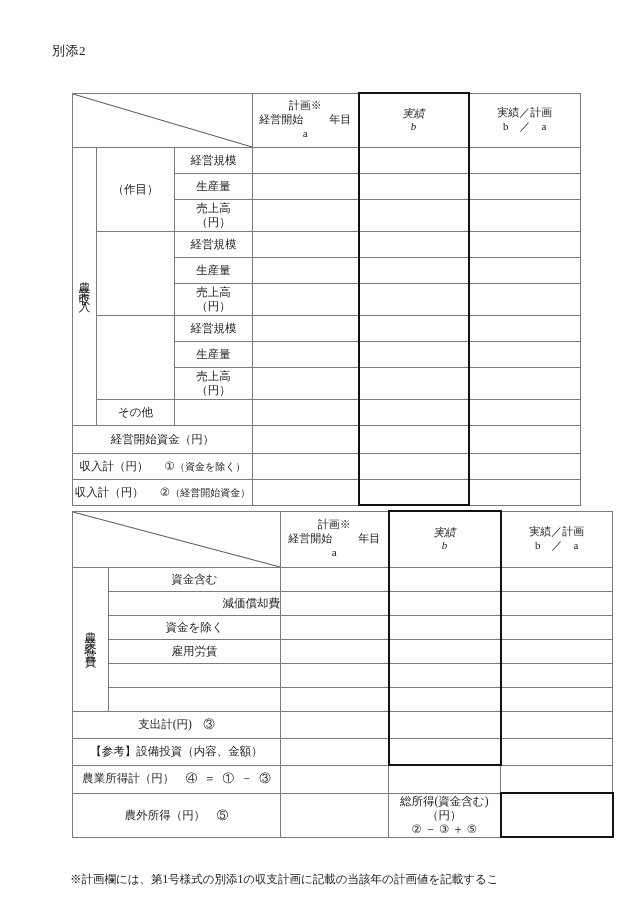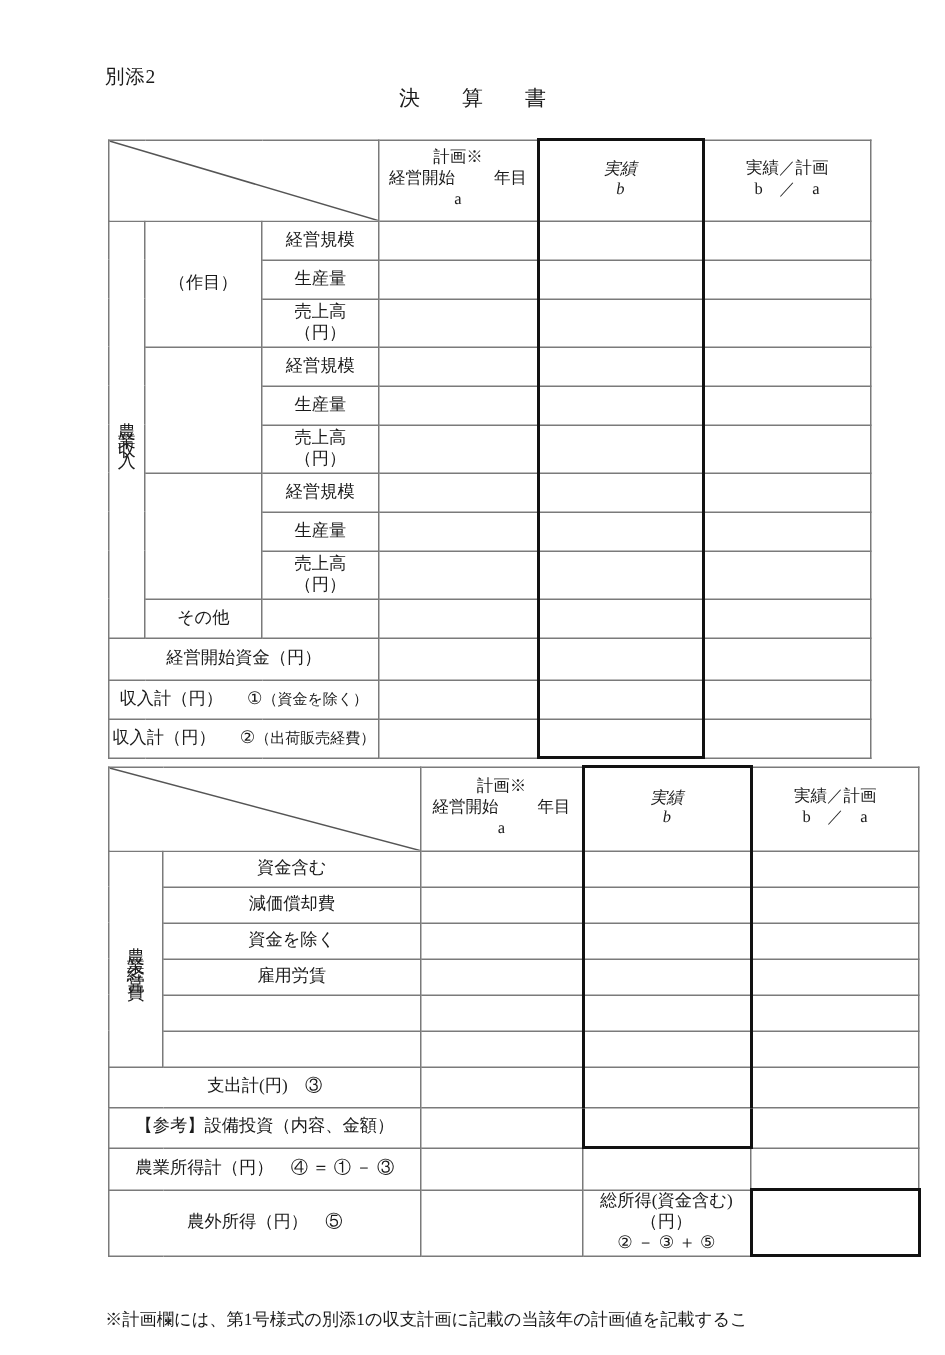--- a/index.html
+++ b/index.html
@@ -13,21 +13,21 @@
     color: #1a1a1a;
     position: relative;
     overflow: hidden;
   }
 
   .page { position: absolute; left: 0; top: 0; width: 630px; height: 903px; }
 
   
   .attachment-label {
     position: absolute;
-    left: 70px; top: 42px;
+    left: 52px; top: 42px;
     font-size: 13px;
     letter-spacing: 0.5px;
   }
 
   
   .doc-title {
     position: absolute;
     left: 0; top: 57px;
     width: 630px;
     text-align: center;
@@ -95,21 +95,20 @@
     font-size: 11.5px;
   }
 </style>
 </head>
 <body>
 
 <div class="page">
 
   <div class="attachment-label">別添2</div>
 
-  <div class="doc-title">決　算　書</div>
 
 
   <table class="form tb-outer" style="left:72px; top:92px; width:508px;">
     <colgroup>
       <col style="width:24px">
       <col style="width:78px">
       <col style="width:78px">
       <col style="width:106px">
       <col style="width:110px">
       <col style="width:112px">
@@ -228,21 +227,21 @@
         <td colspan="3" style="height:26px;">
           <span>収入計（円）</span><span class="sp-m"></span><span>①</span><span class="small">（資金を除く）</span>
         </td>
         <td></td>
         <td class="thick-l thick-r"></td>
         <td></td>
       </tr>
 
       <tr>
         <td colspan="3" style="height:26px;">
-          <span>収入計（円）</span><span class="sp-m"></span><span>②</span><span class="small">（出荷販売経費）</span>
+          <span>収入計（円）</span><span class="sp-m"></span><span>②</span><span class="small">（経営開始資金）</span>
         </td>
         <td></td>
         <td class="thick-l thick-r thick-b"></td>
         <td></td>
       </tr>
     </tbody>
   </table>
 
   <table class="form tb-outer" style="left:72px; top:510px; width:540px;">
     <colgroup>
@@ -278,21 +277,21 @@
       <tr>
         <td rowspan="6">
           <span class="vert">農業経営費</span>
         </td>
         <td class="cell-left" style="height:24px;">資金含む</td>
         <td></td>
         <td class="thick-l thick-r"></td>
         <td></td>
       </tr>
       <tr>
-        <td class="cell-left" style="height:24px;">減価償却費</td>
+        <td class="cell-left" style="height:24px;text-align:right;">減価償却費</td>
         <td></td>
         <td class="thick-l thick-r"></td>
         <td></td>
       </tr>
       <tr>
         <td class="cell-left" style="height:24px;">資金を除く</td>
         <td></td>
         <td class="thick-l thick-r"></td>
         <td></td>
       </tr>
@@ -323,21 +322,21 @@
       </tr>
 
       <tr>
         <td colspan="2" style="height:27px;">【参考】設備投資（内容、金額）</td>
         <td></td>
         <td class="thick-l thick-r thick-b"></td>
         <td></td>
       </tr>
 
       <tr>
-        <td colspan="2" style="height:28px;">農業所得計（円）　④ ＝ ① － ③</td>
+        <td colspan="2" style="height:28px;font-family:Liberation Mono, monospace;">農業所得計（円）　④ ＝ ① － ③</td>
         <td></td>
         <td></td>
         <td></td>
       </tr>
 
       <tr>
         <td colspan="2" style="height:38px;">農外所得（円）　⑤</td>
         <td></td>
         <td>
           <span style="display:block">総所得(資金含む)（円）</span>

